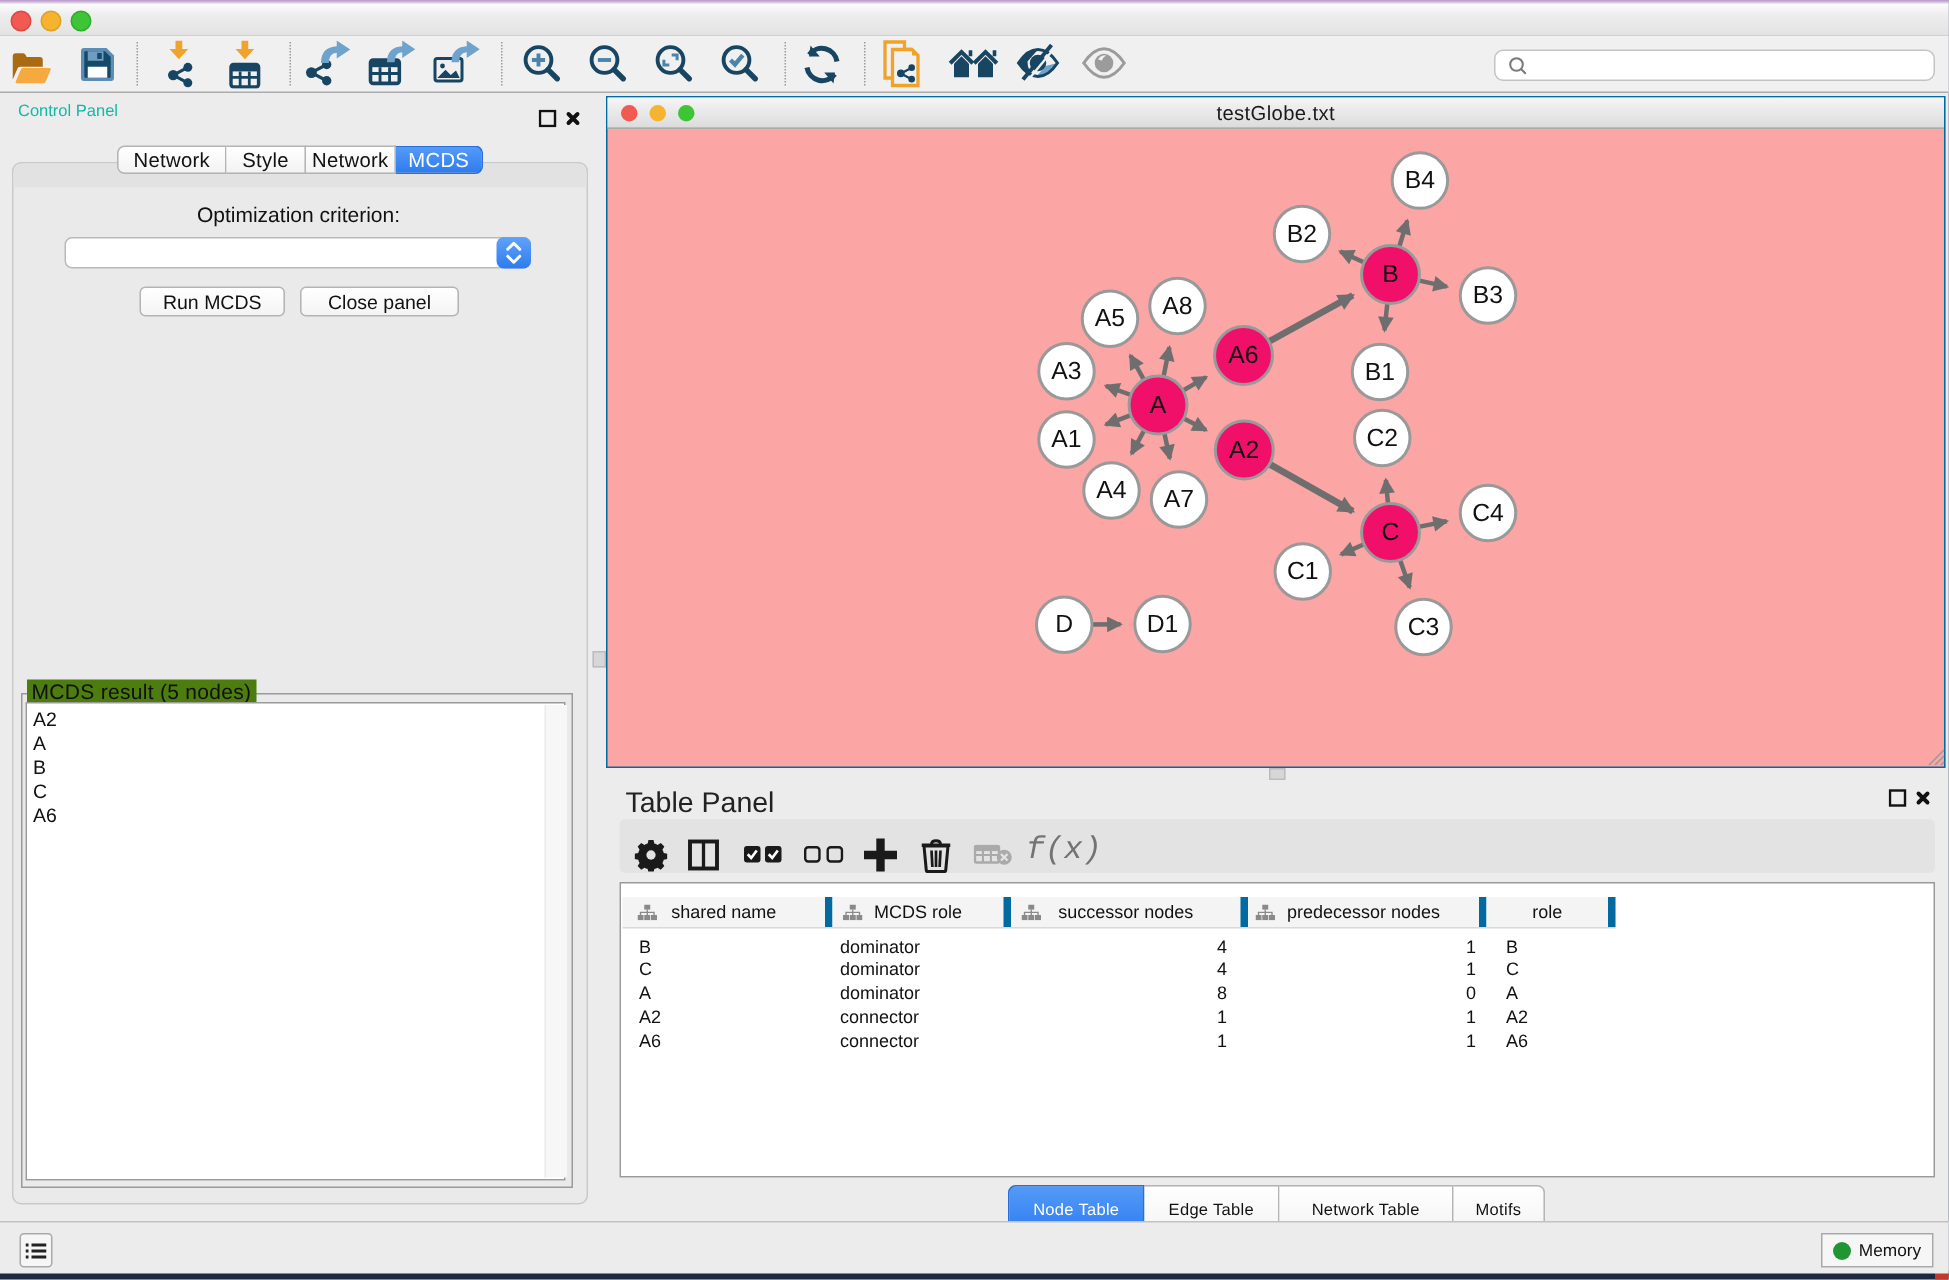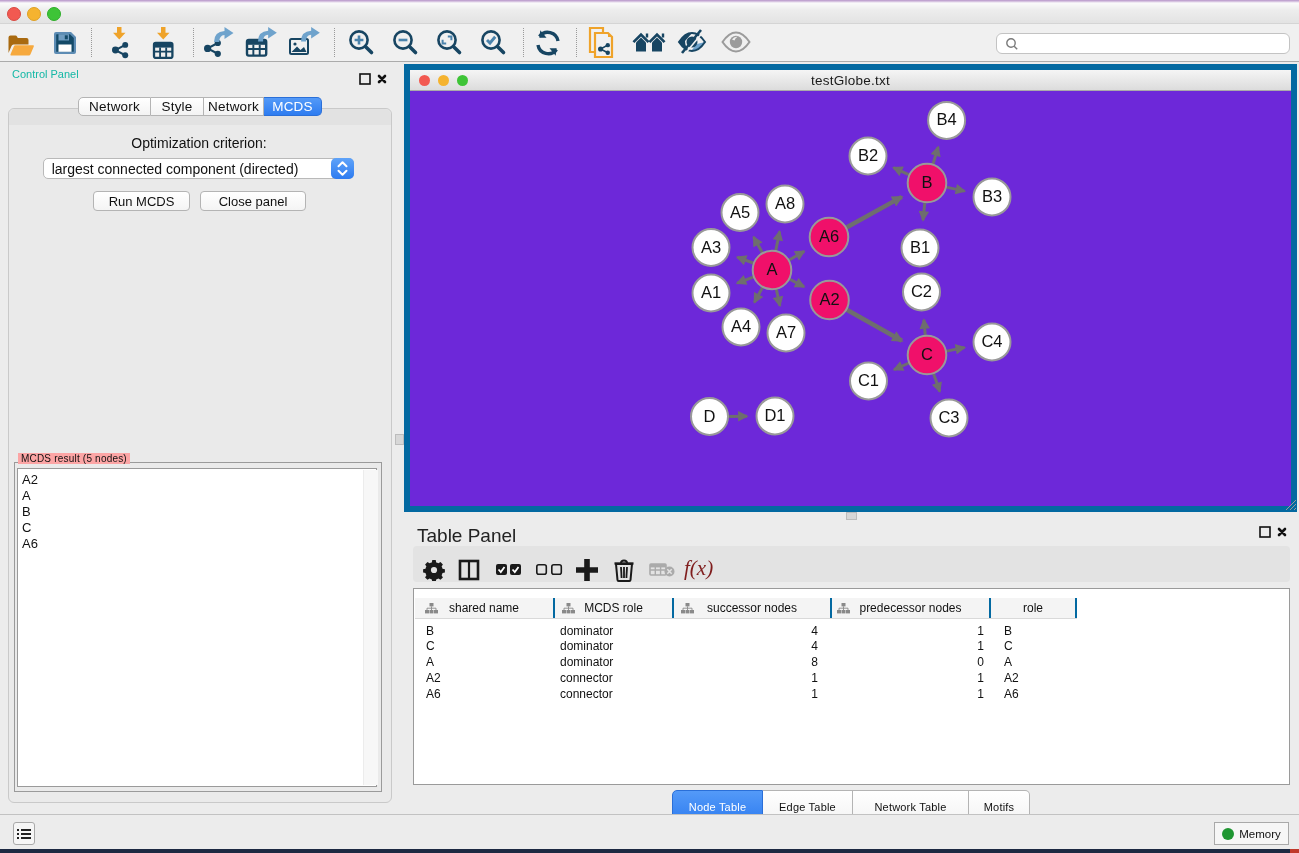--- a/index.html
+++ b/index.html
@@ -22,33 +22,33 @@
 .tab.first{border-left:1px solid #b4b4b4;border-radius:5px 0 0 5px}
 .tab.last{border-radius:0 5px 5px 0}
 .tab.sel{background:linear-gradient(#549af8,#2e7cf0);border-color:#2a6fd8;color:#fff}
 #opt-label{position:absolute;left:9px;top:135px;width:380px;text-align:center;font-size:14px;color:#111}
 #dropdown{position:absolute;left:43px;top:158px;width:311px;height:21px;background:#fff;border:1px solid #b9b9b9;border-radius:5px;box-sizing:border-box}
 #dropdown .txt{position:absolute;left:-13px;top:2px;width:288px;text-align:center;font-size:14px;color:#111}
 #dropdown .step{position:absolute;right:-1px;top:-1px;width:23px;height:21px;background:linear-gradient(#5fa3f9,#2d7bf0);border-radius:5px;}
 .btn{position:absolute;top:191px;height:20px;background:linear-gradient(#ffffff,#f4f4f4);border:1px solid #b4b4b4;border-radius:4px;font-size:13px;color:#111;display:flex;align-items:center;justify-content:center;box-sizing:border-box}
 #mcds-box{position:absolute;left:14px;top:453px;width:368px;height:339px}
 #mcds-box .bord{position:absolute;left:0;top:9px;width:366px;height:328px;border:1px solid #9a9a9a}
-#mcds-box .leg{position:absolute;left:4px;top:0;background:#fca5a5;padding:0 3px;font-size:10px;letter-spacing:0.2px;color:#111}
+#mcds-box .leg{position:absolute;left:4px;top:0;background:#4d7c0f;padding:0 3px;font-size:14px;letter-spacing:0.2px;color:#111}
 #mcds-list{position:absolute;left:3px;top:15px;width:360px;height:319px;background:#fff;border:1px solid #9a9a9a;font-size:13px;color:#111;line-height:16px;padding:3px 0 0 4px;box-sizing:border-box}
 #mcds-sb{position:absolute;left:349px;top:17px;width:14px;height:315px;background:#f7f7f7;border-left:1px solid #ececec}
 
-#netwin{position:absolute;left:404px;top:64px;width:893px;height:448px;background:#6d28d9;border:6px solid #0369a1;box-sizing:border-box}
+#netwin{position:absolute;left:404px;top:64px;width:893px;height:448px;background:#fca5a5;border:1px solid #0369a1;box-sizing:border-box}
 #nw-tb{position:absolute;left:0;top:0;width:100%;height:21px;background:linear-gradient(#f5f5f5,#dcdcdc);border-bottom:1px solid #aaa;box-sizing:border-box}
 #nw-tb .tl{position:absolute;top:5px;width:11px;height:11px;border-radius:50%}
 #nw-title{position:absolute;top:3px;left:0;width:100%;text-align:center;font-size:13.5px;letter-spacing:0.25px;color:#1a1a1a}
 
 #tp-title{position:absolute;left:417px;top:525px;font-size:19px;color:#222}
 #tp-toolbar{position:absolute;left:413px;top:546px;width:877px;height:36px;background:#e3e3e3;border-radius:4px}
 #tbl{position:absolute;left:413px;top:588px;width:877px;height:197px;background:#fff;border:1px solid #9a9a9a;box-sizing:border-box}
-.hcell{position:absolute;top:9px;height:20px;background:#f4f4f4;border-right:2px solid #0369a1;box-sizing:border-box;font-size:12px;color:#111;display:flex;align-items:center;justify-content:center}
+.hcell{position:absolute;top:9px;height:20px;background:#f4f4f4;border-right:5px solid #0369a1;box-sizing:border-box;font-size:12px;color:#111;display:flex;align-items:center;justify-content:center}
 .trow{position:absolute;font-size:12px;color:#111;height:16px;line-height:16px}
 .bottabs{position:absolute;top:790px;height:34px;display:flex;font-size:11px;letter-spacing:0.2px}
 
 #statusbar{position:absolute;left:0;top:814px;width:1299px;height:34px;background:#ececec;border-top:1px solid #c2c2c2}
 #memBtn{position:absolute;left:1214px;top:822px;width:75px;height:23px;background:#f6f6f6;border:1px solid #a9a9a9;font-size:11.5px;color:#111;display:flex;align-items:center;justify-content:center;box-sizing:border-box}
 #listBtn{position:absolute;left:13px;top:822px;width:22px;height:23px;background:#f6f6f6;border:1px solid #a9a9a9;border-radius:3px;display:flex;align-items:center;justify-content:center;box-sizing:border-box}
 </style></head>
 <body>
 <div id="appwin"></div>
 
@@ -200,21 +200,20 @@
   </svg>
 <div id="cp-pane"></div>
 <div class="tabs" style="left:78px">
  <div class="tab first" style="width:73px">Network</div>
  <div class="tab" style="width:53px">Style</div>
  <div class="tab" style="width:60px">Network</div>
  <div class="tab sel last" style="width:58px">MCDS</div>
 </div>
 <div id="opt-label">Optimization criterion:</div>
 <div id="dropdown">
-    <div class="txt">largest connected component (directed)</div>
  <div class="step"><svg width="23" height="21" viewBox="0 0 23 21">
         <path d="M7.5 8.2 L11.5 4.2 L15.5 8.2" fill="none" stroke="#fff" stroke-width="2" stroke-linecap="round" stroke-linejoin="round"></path>
         <path d="M7.5 12.8 L11.5 16.8 L15.5 12.8" fill="none" stroke="#fff" stroke-width="2" stroke-linecap="round" stroke-linejoin="round"></path>
       </svg></div>
 </div>
 <div class="btn" style="left:93px;width:97px">Run MCDS</div>
 <div class="btn" style="left:200px;width:106px">Close panel</div>
 <div id="mcds-box">
  <div class="bord"></div>
  <div class="leg">MCDS result (5 nodes)</div>
@@ -339,21 +338,21 @@
         <line x1="14" y1="9" x2="13.4" y2="20"></line>
       </g>
     </svg>
     <svg style="position:absolute;left:236px;top:17px" width="26" height="14" viewBox="0 0 26 14">
 <rect x="1" y="1" width="16" height="11" rx="1" fill="none" stroke="#aaaaaa" stroke-width="1.6"></rect>
 <rect x="1" y="1" width="16" height="3.4" fill="#aaaaaa"></rect>
 <path d="M1 7 H17 M6.3 4 V12 M11.6 4 V12" stroke="#aaaaaa" stroke-width="1.4"></path>
 <circle cx="20.5" cy="8.5" r="5" fill="#aaaaaa"></circle>
       <path d="M18.3 6.3 L22.7 10.7 M22.7 6.3 L18.3 10.7" stroke="#e3e3e3" stroke-width="1.5"></path>
     </svg>
-    <div style="position:absolute;left:271px;top:10px;font-family:Liberation Serif, serif;font-style:italic;font-size:21px;color:#7f1d1d">f(x)</div>
+    <div style="position:absolute;left:271px;top:10px;font-family:Liberation Mono, monospace;font-style:italic;font-size:21px;color:#737373">f(x)</div>
   </div>
 <div id="tbl">
  <div class="hcell" style="left:1px;width:140px">shared name</div>
  <div class="hcell" style="left:141px;width:119px">MCDS role</div>
  <div class="hcell" style="left:260px;width:158px">successor nodes</div>
  <div class="hcell" style="left:418px;width:159px">predecessor nodes</div>
  <div class="hcell" style="left:577px;width:86px">role</div>
     <div style="position:absolute;left:1px;top:29px;width:662px;height:1px;background:#d9d9d9"></div>
 <svg style="position:absolute;left:11px;top:14px" width="13" height="11" viewBox="0 0 13 11">
       <g fill="#8a8a8a">

